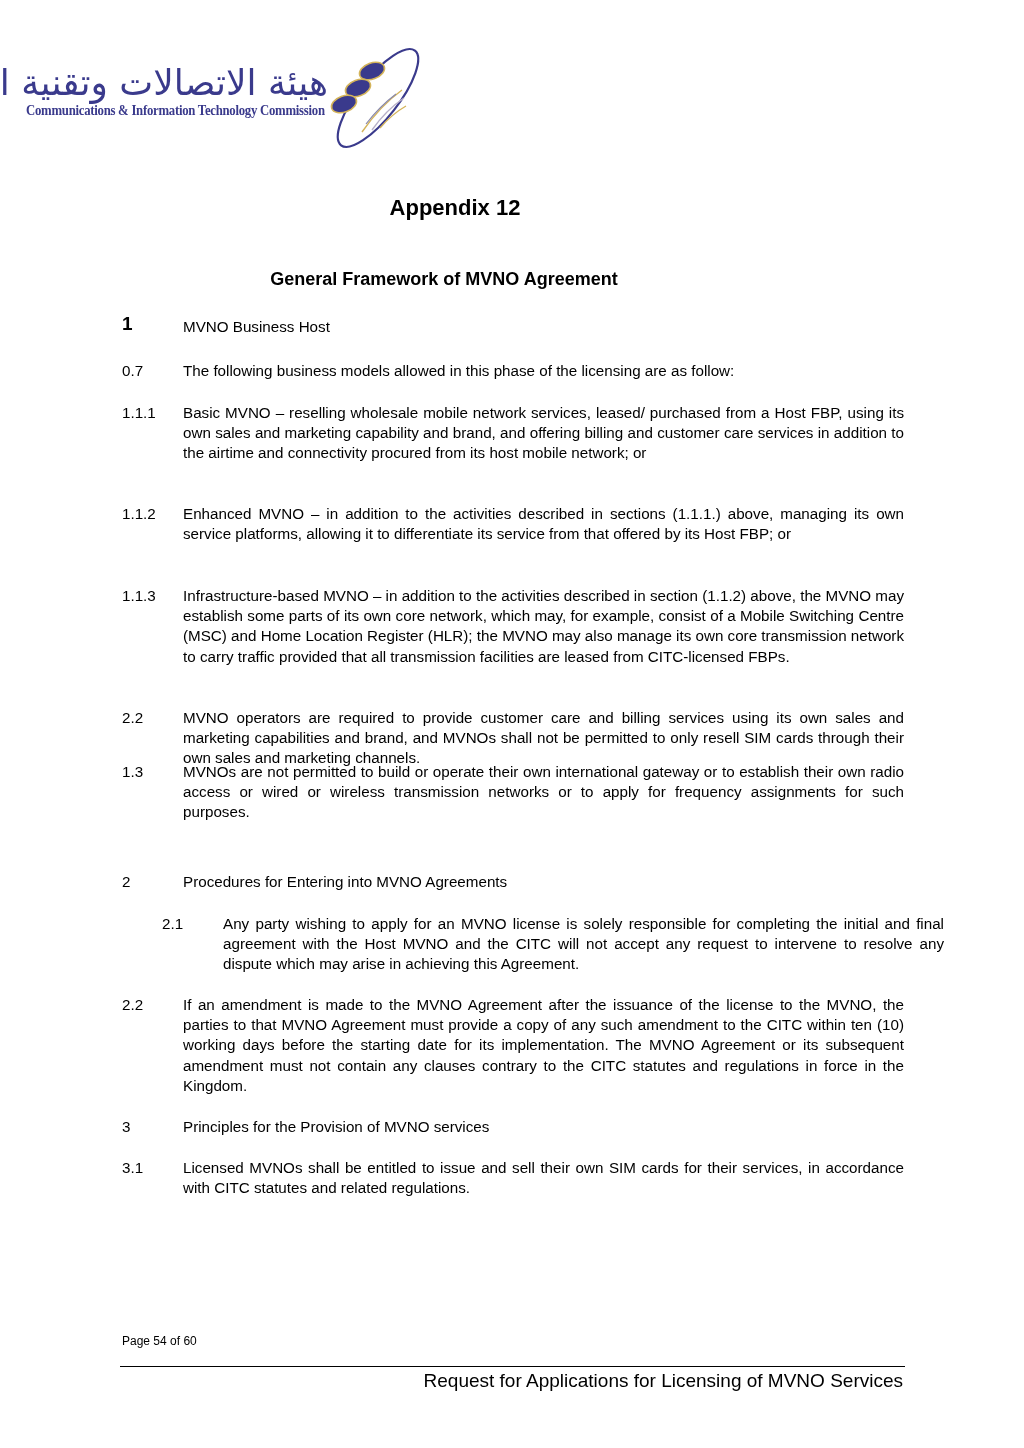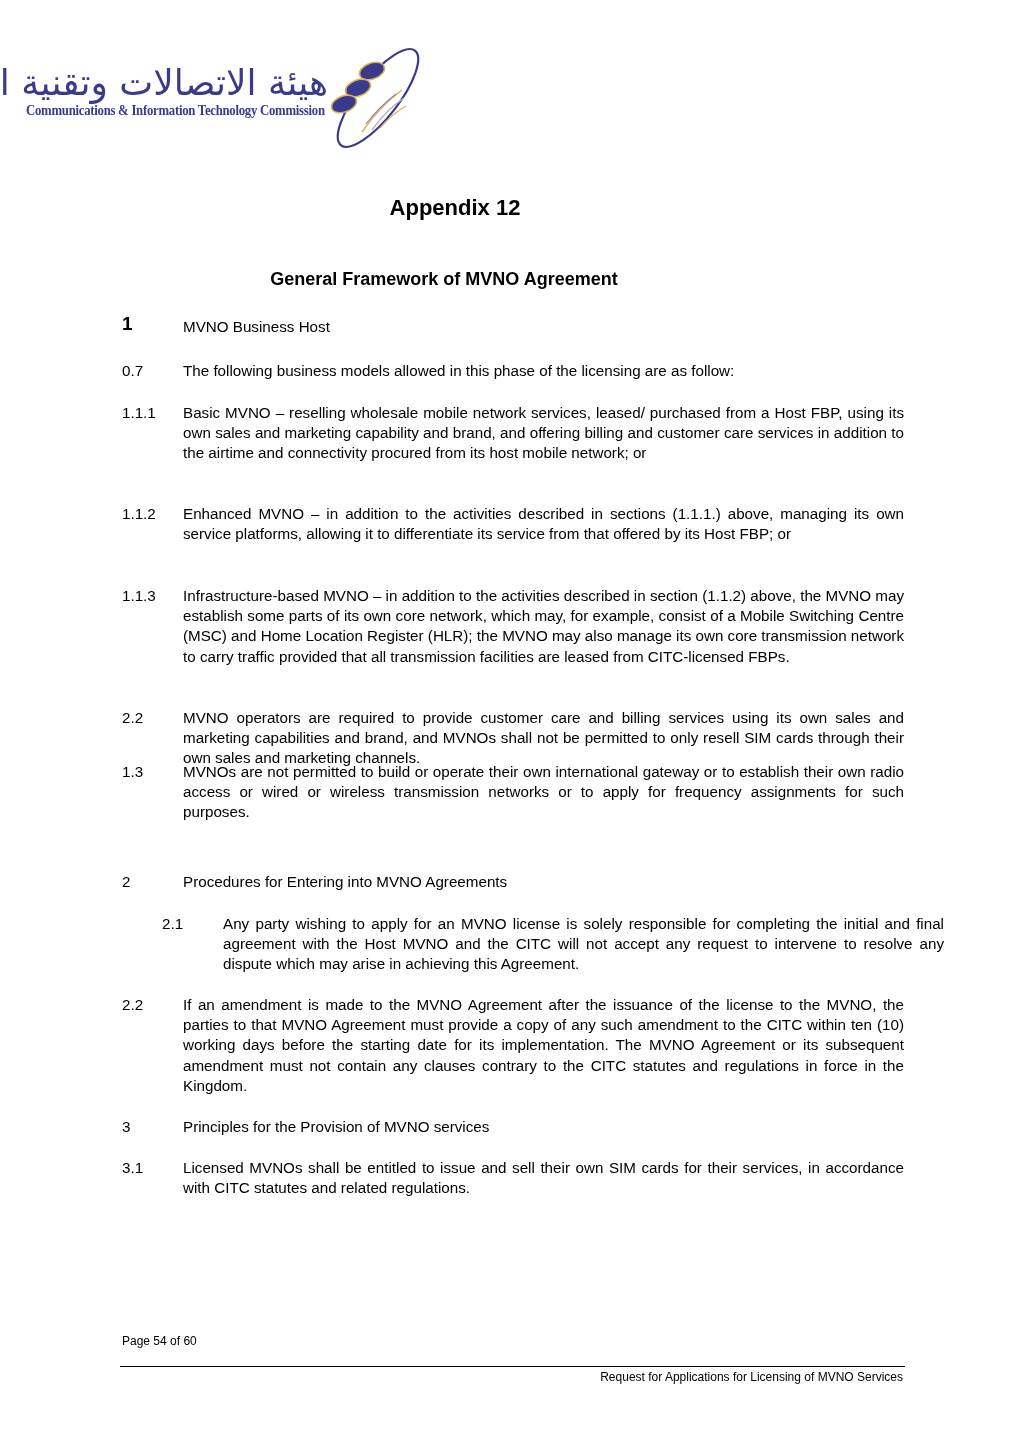--- a/index.html
+++ b/index.html
@@ -18,21 +18,21 @@
   .subtitle { position:absolute; left:0; width:888px; top:269px; text-align:center;
               font-weight:bold; font-size:18px; }
 
   .para { position:absolute; left:122px; width:782px; font-size:15.2px; line-height:20.2px; }
   .num { position:absolute; left:0; top:0; }
   .txt { margin-left:61px; text-align:justify; }
   .num.big { font-size:19px; font-weight:bold; top:-3px; }
 
   .footer-line { position:absolute; left:120px; width:785px; top:1366px; height:0; border-top:1px solid #000; }
   .footer-left { position:absolute; left:122px; top:1334px; font-size:12px; }
-  .footer-right { position:absolute; right:121px; top:1370px; font-size:12px; }
+  .footer-right { position:absolute; right:121px; top:1370px; font-size:19px; }
 </style>
 </head>
 <body>
 
 <div class="logo">
   <div class="logo-arabic">هيئة الاتصالات وتقنية المعلومات</div>
   <div class="logo-english">Communications &amp; Information Technology Commission</div>
   <svg class="logo-emblem" viewBox="0 0 110 110">
     <ellipse cx="56" cy="54" rx="60" ry="20" transform="rotate(-52 56 54)" fill="none" stroke="#3a3a8c" stroke-width="2.2"></ellipse>
     <path d="M40 88 Q58 62 80 46" fill="none" stroke="#d4b45a" stroke-width="1.4"></path>

